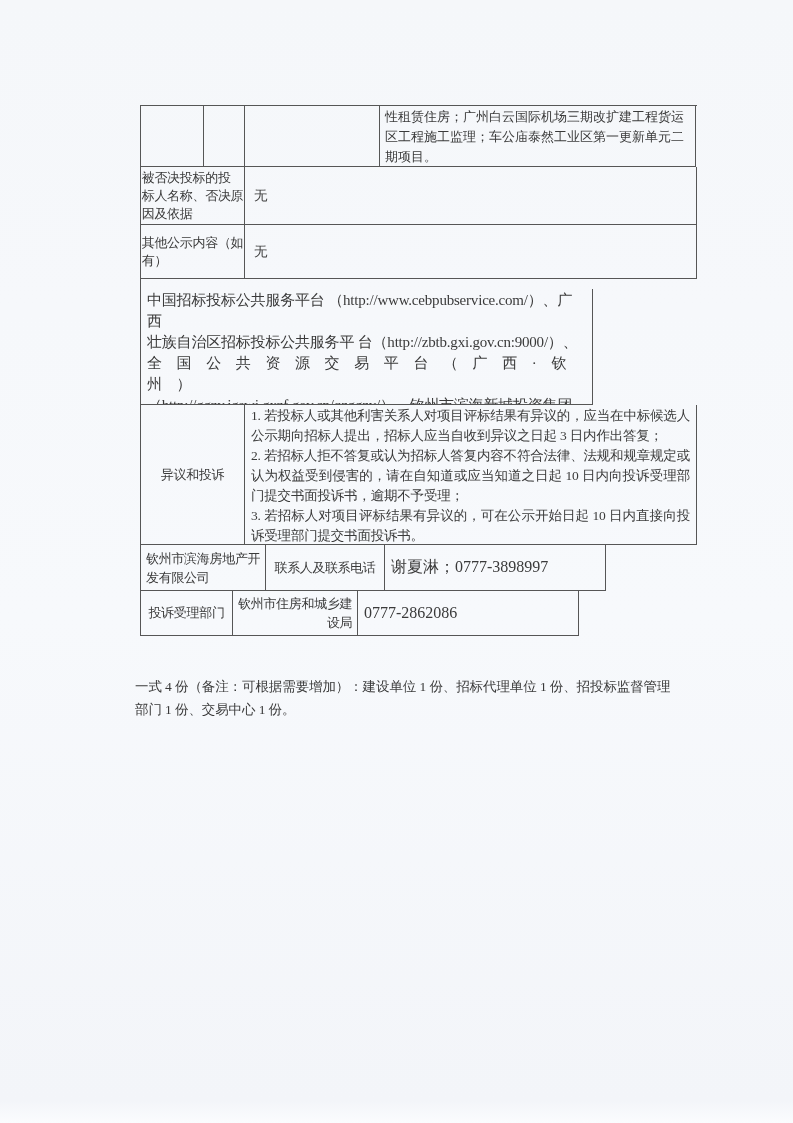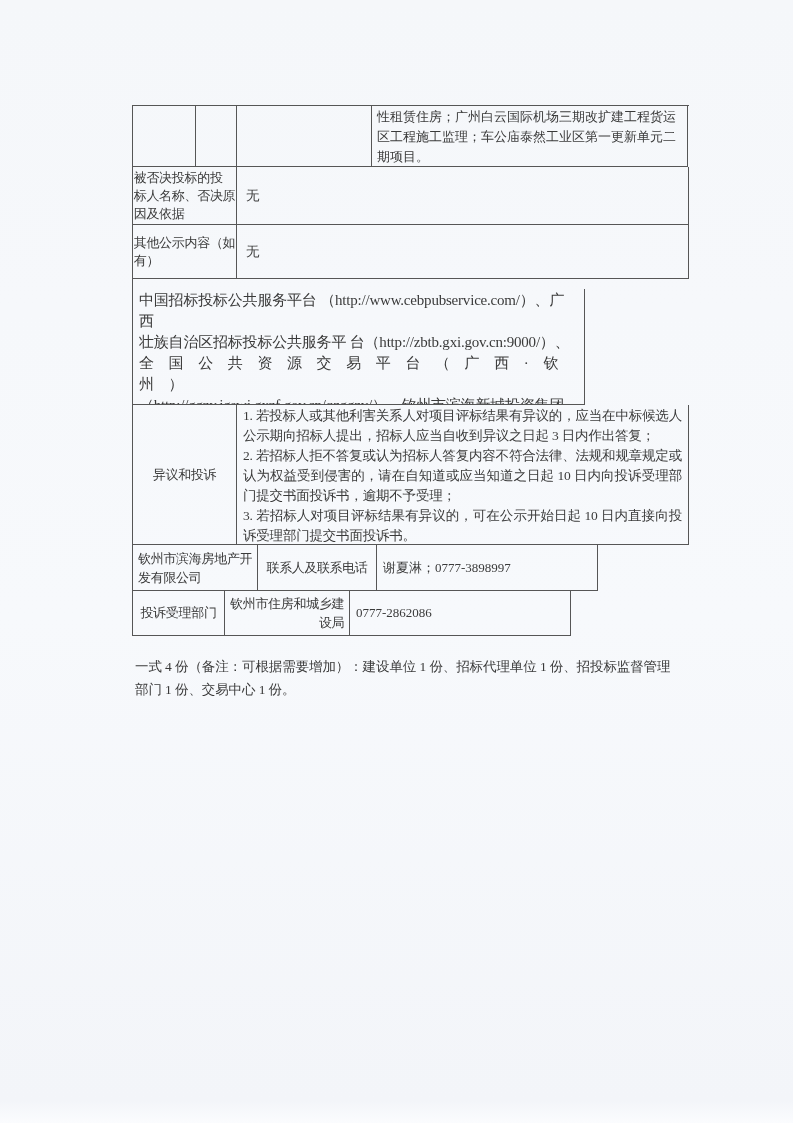--- a/index.html
+++ b/index.html
@@ -10,21 +10,21 @@
     -webkit-font-smoothing: antialiased;
   }
   .page {
     position: relative;
     width: 793px; height: 1123px;
     background: linear-gradient(180deg, #f5f7fa 0%, #f7f9fc 55%, #f3f5f9 98%, #fbfcfe 100%);
     overflow: hidden;
   }
   
   .tbl {
-    position: absolute; left: 132px; top: 105px; width: 557px;
+    position: absolute; left: 140px; top: 105px; width: 557px;
     border-top: 1px solid #565656;
     border-left: 1px solid #565656;
     box-sizing: border-box;
   }
   .row { display: flex; }
   .cell {
     box-sizing: border-box;
     border-right: 1px solid #565656;
     border-bottom: 1px solid #565656;
     overflow: hidden;
@@ -66,25 +66,25 @@
     width: 125px; display: flex; align-items: center;
     font-size: 13px; line-height: 19px; letter-spacing: -0.3px;
     padding-left: 5px; white-space: pre-line;
   }
   .c-field {
     width: 119px; display: flex; align-items: center; justify-content: center;
     font-size: 13px; letter-spacing: -0.4px;
   }
   .c-val {
     width: 221px; display: flex; align-items: center;
-    font-size: 13px; padding-left: 6px;
+    font-size: 16px; padding-left: 6px;
   }
   
   .footer-note {
-    position: absolute; left: 135px; top: 656px; width: 542px;
+    position: absolute; left: 135px; top: 676px; width: 542px;
     font-size: 13.5px; line-height: 22.5px;
     white-space: pre-line; letter-spacing: -0.1px;
   }
 </style>
 </head>
 <body>
 
 <div class="page">
 
   <div class="tbl">

